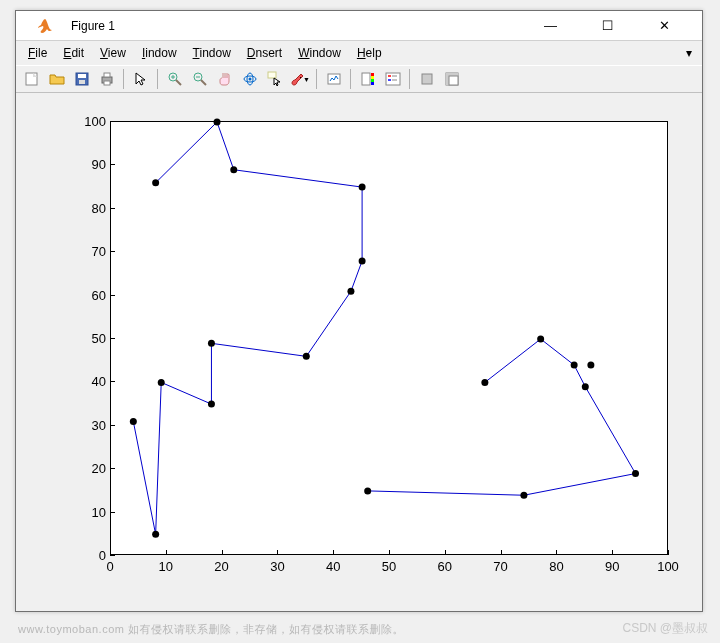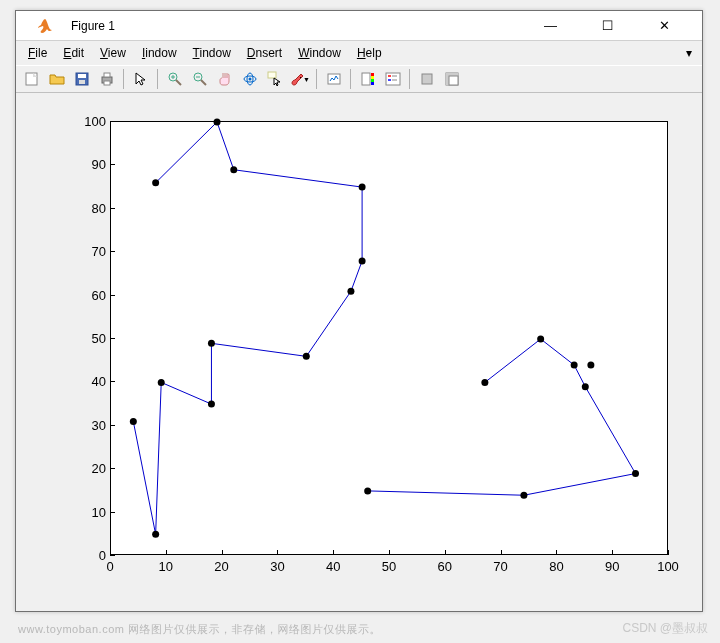--- a/index.html
+++ b/index.html
@@ -244,14 +244,14 @@
         <div class="xtick" style="left:536.4000000000001px">80</div>
         <div class="xtick-mark" style="left:536.4000000000001px"></div>
         <div class="xtick" style="left:592.2px">90</div>
         <div class="xtick-mark" style="left:592.2px"></div>
         <div class="xtick" style="left:648px">100</div>
         <div class="xtick-mark" style="left:648px"></div>
       </div>
   </div>
 </div>
 
-<div class="watermark">www.toymoban.com  网络图片仅供展示，非存储，网络图片仅供展示。</div>
+<div class="watermark">www.toymoban.com  如有侵权请联系删除，非存储，如有侵权请联系删除。</div>
 <div class="csdn">CSDN @墨叔叔</div>
 
 </body></html>

